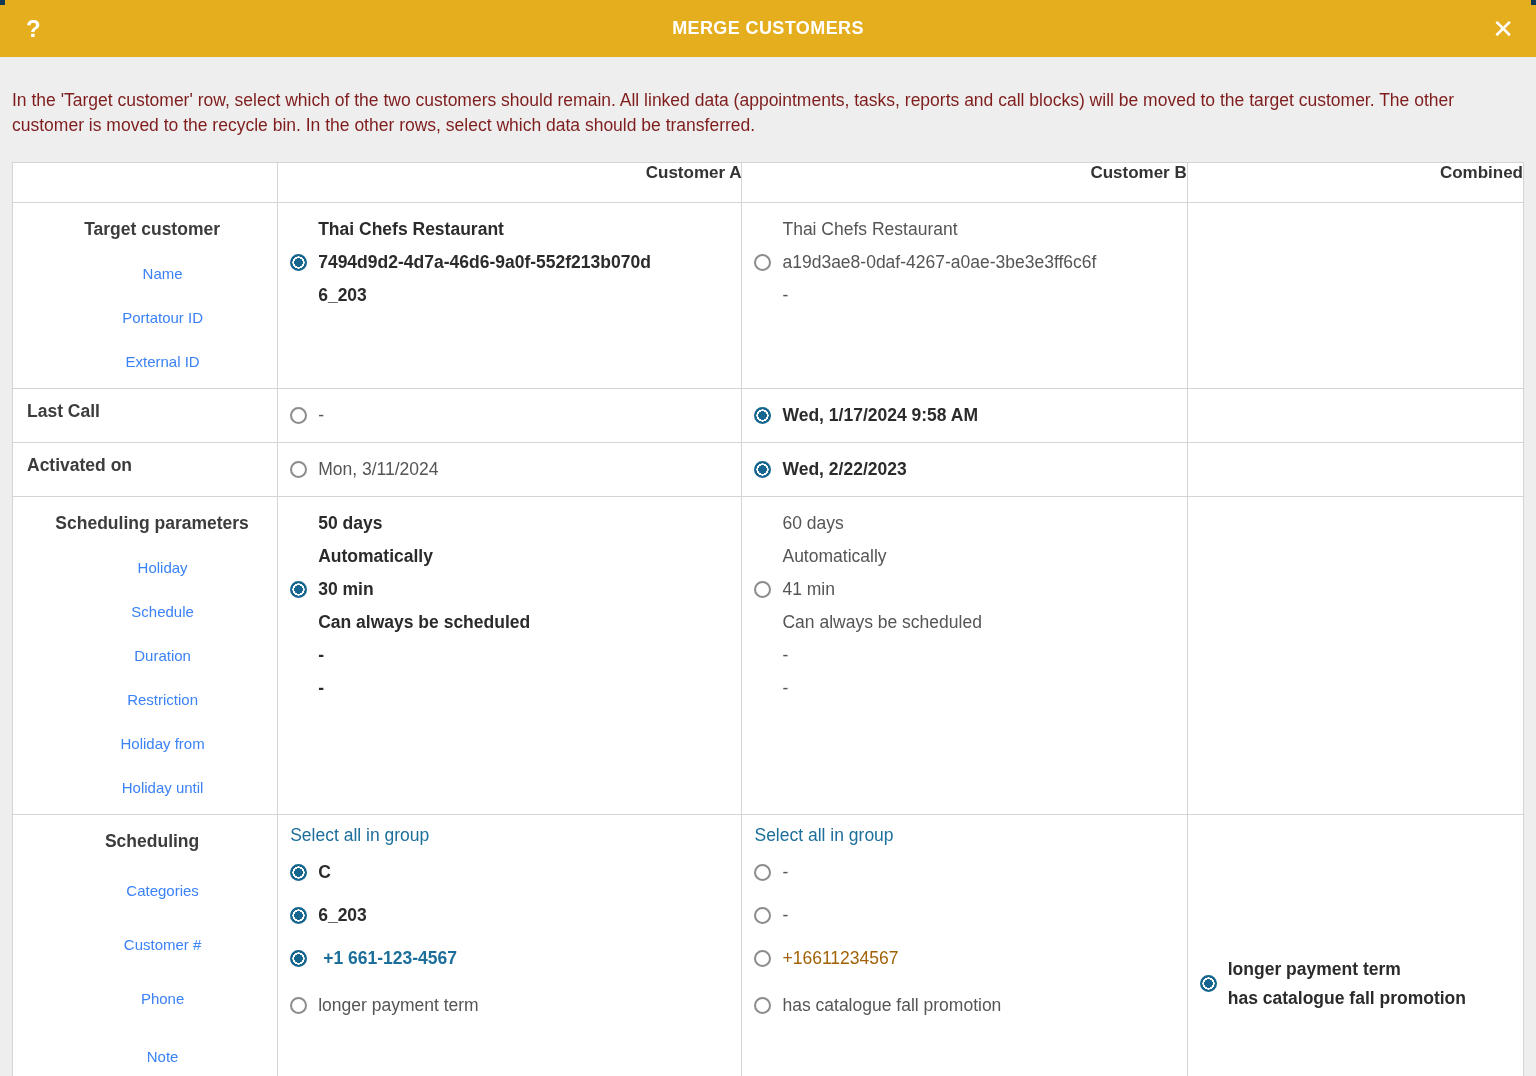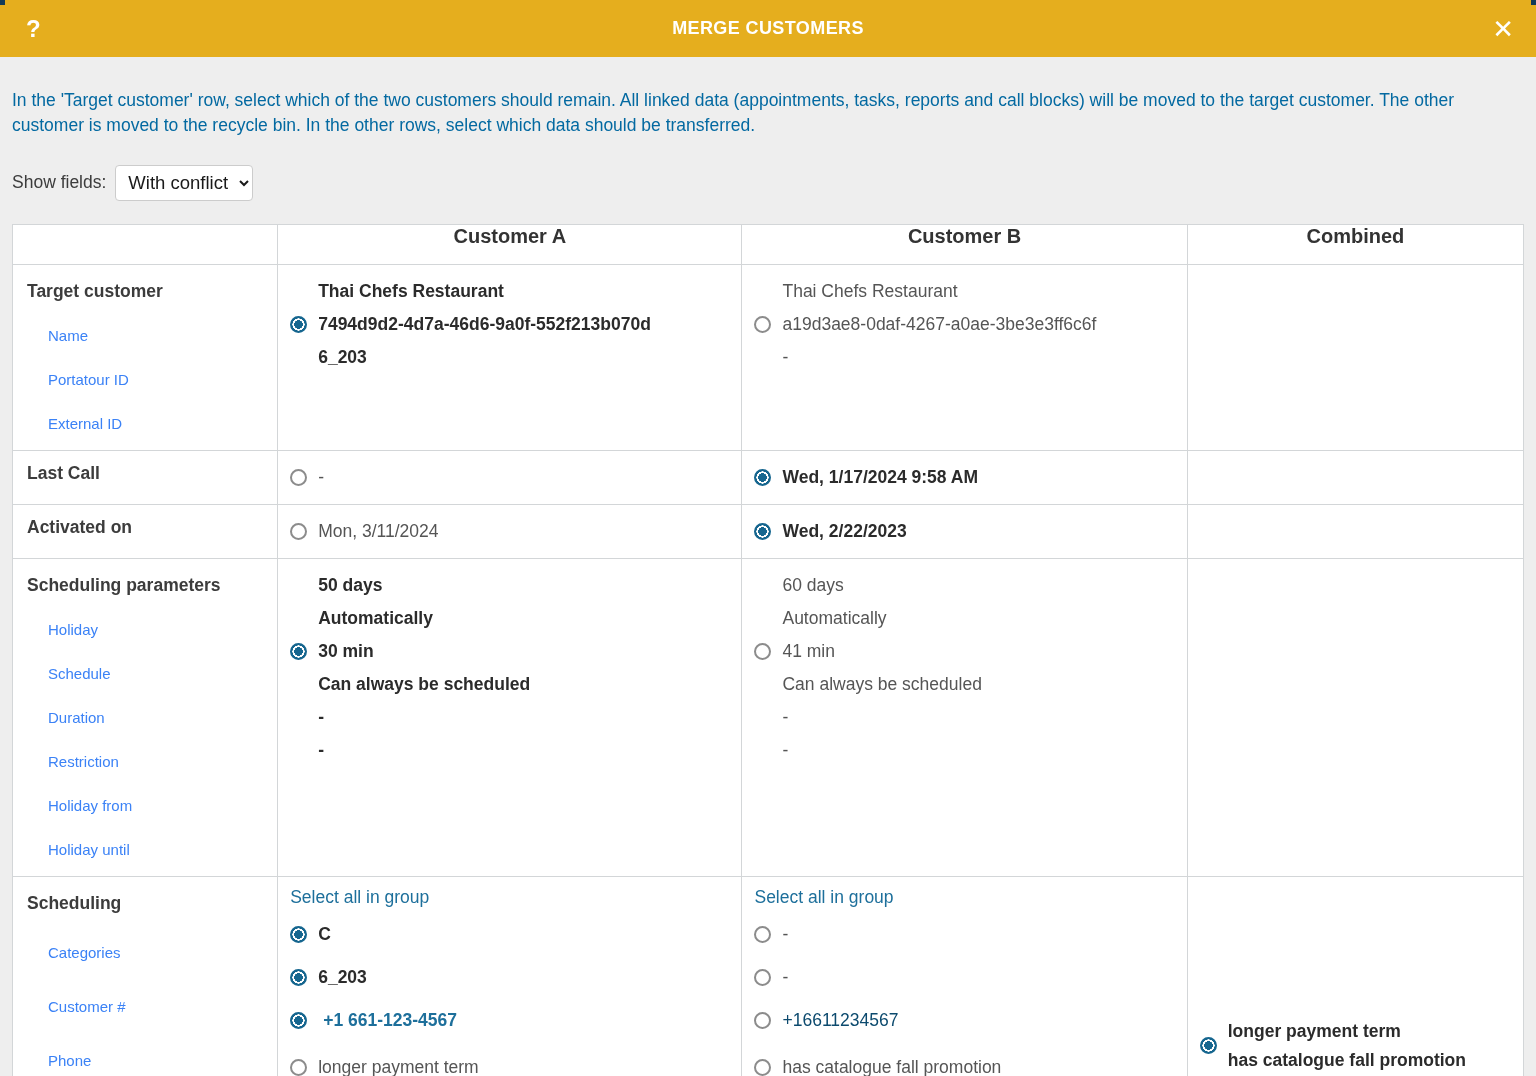--- a/index.html
+++ b/index.html
@@ -49,21 +49,21 @@
   .corner-notch-l { position:absolute; left:0; top:0; width:5px; height:5px; background:#123a57; }
   .corner-notch-r { position:absolute; right:0; top:0; width:5px; height:5px; background:#123a57; }
 
   
   .content { padding: 0 12px; }
 
   .intro {
     margin: 31px 0 0 0;
     font-size: 17.5px;
     line-height: 1.45;
-    color: #0369a1;
+    color: #7f1d1d;
     max-width: 1512px;
   }
 
   .showfields-row {
     display: flex;
     align-items: center;
     margin-top: 26px;
     gap: 9px;
   }
   .showfields-label { font-size: 17.5px; color: #3c3c3c; }
@@ -93,35 +93,35 @@
     padding: 0;
   }
   col.c-label { width: 265px; }
   col.c-a     { width: 464px; }
   col.c-b     { width: 445px; }
   col.c-comb  { width: 336px; }
 
   .th-cell {
     height: 40px;
     padding: 9px 0 0 18px;
-    font-size: 20px;
+    font-size: 17px;
     font-weight: bold;
     color: #333333;
-    text-align: center;
+    text-align: right;
   }
   .selectall-cell { height: 36px; padding: 5px 0 0 18px; }
   .link {
     color: #1d6f9b;
     font-size: 17.5px;
     cursor: pointer;
     text-decoration: none;
   }
 
   
-  .lbl-block { padding: 10px 0 10px 14px; }
+  .lbl-block { padding: 10px 0 10px 14px; text-align: center; }
   .lbl-group {
     font-size: 17.5px;
     font-weight: bold;
     color: #3c3c3c;
     line-height: 33px;
   }
   .lbl-sub {
     font-size: 15px;
     color: #3b82f6;
     line-height: 33px;
@@ -145,21 +145,21 @@
   }
   .val-block.single { padding: 11px 0 11px 12px; align-items: center; }
   .val-lines { padding-left: 11px; }
   .val-line {
     font-size: 17.5px;
     line-height: 33px;
     color: #555555;
     white-space: nowrap;
   }
   .val-line.sel { font-weight: bold; color: #2b2b2b; }
-  .val-line.phone { color: #0c4a6e; }
+  .val-line.phone { color: #a16207; }
   .val-line.phone.sel { color: #1d6f9b; font-weight: bold; }
   .val-line.tight { line-height: 31px; }
 
   
   .radio {
     width: 17px; height: 17px;
     border-radius: 50%;
     border: 2px solid #8c8c8c;
     background: #ffffff;
     flex: 0 0 auto;
@@ -206,26 +206,20 @@
   <div class="corner-notch-r"></div>
   <div class="help-icon">?</div>
   <div class="titlebar-title">MERGE CUSTOMERS</div>
   <div class="close-icon">✕</div>
 </div>
 
 <div class="content">
 
   <p class="intro">In the 'Target customer' row, select which of the two customers should remain. All linked data (appointments, tasks, reports and call blocks) will be moved to the target customer. The other customer is moved to the recycle bin. In the other rows, select which data should be transferred.</p>
 
-  <div class="showfields-row">
-    <span class="showfields-label">Show fields:</span>
-    <select class="showfields-select">
-      <option selected="">With conflict</option>
-    </select>
-  </div>
 
   <table class="merge">
     <colgroup>
       <col class="c-label">
         <col class="c-a">
         <col class="c-b">
         <col class="c-comb">
     </colgroup>
     <thead>
       <tr>

